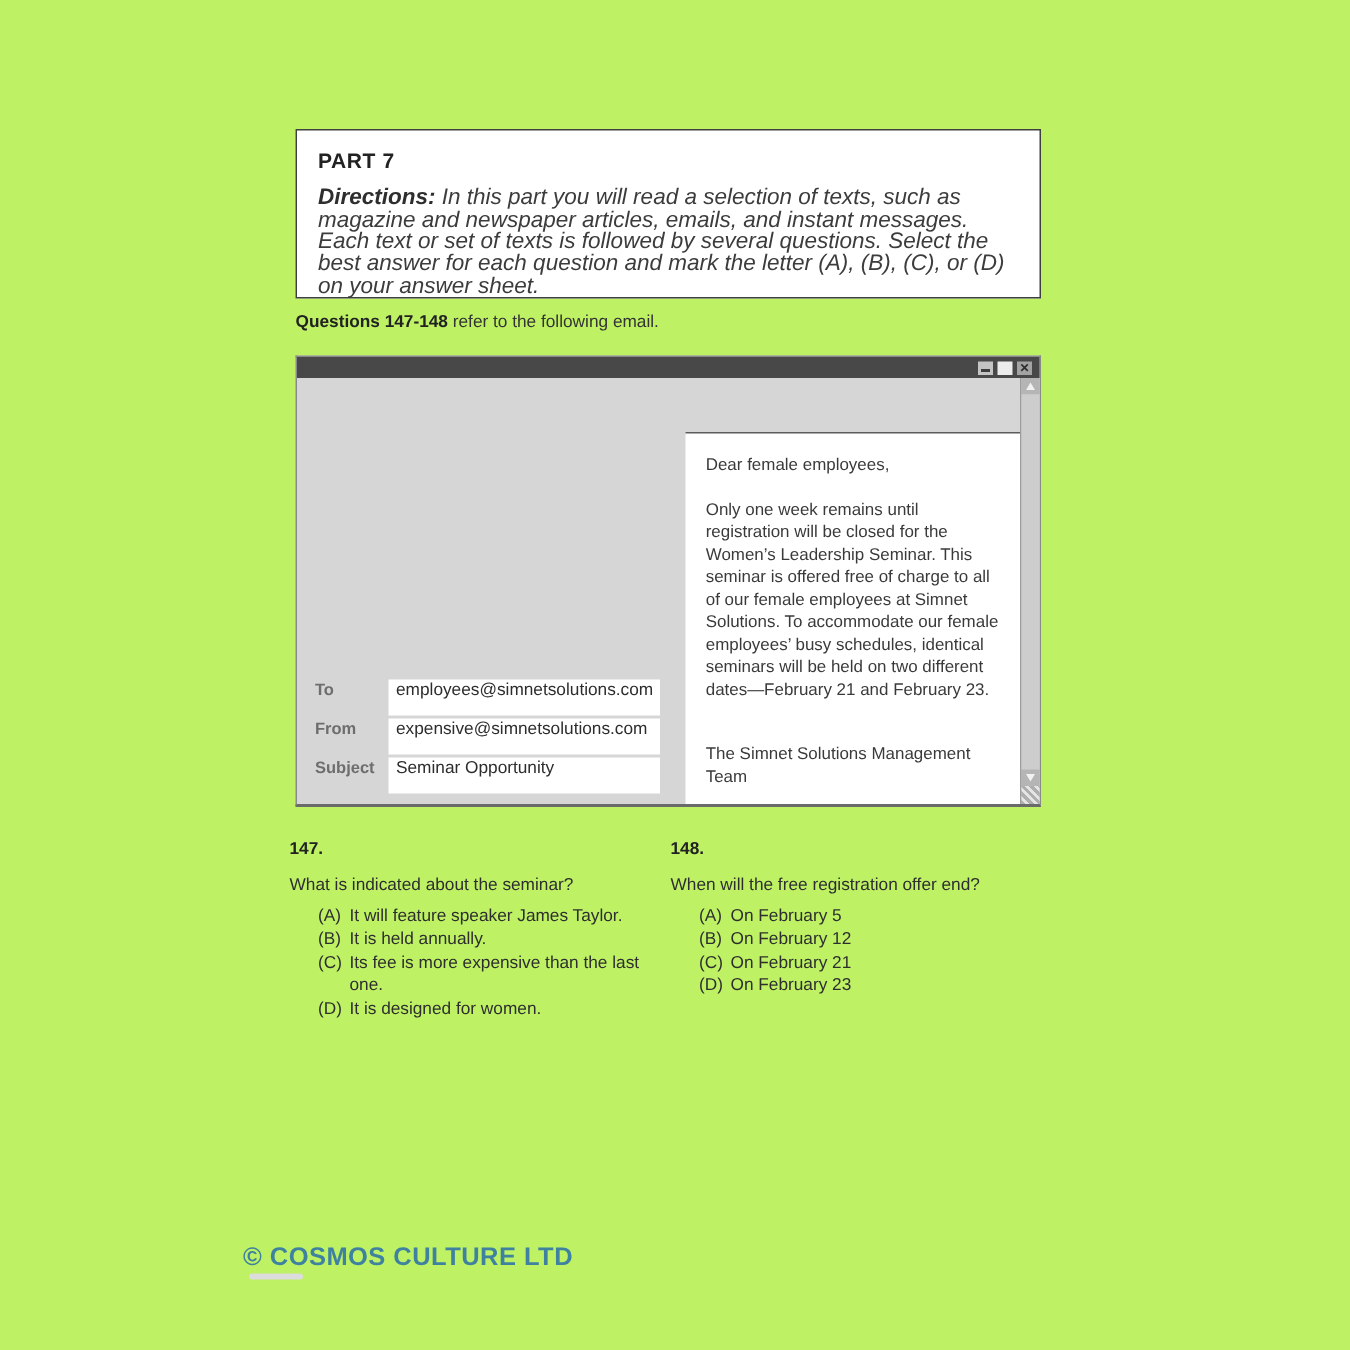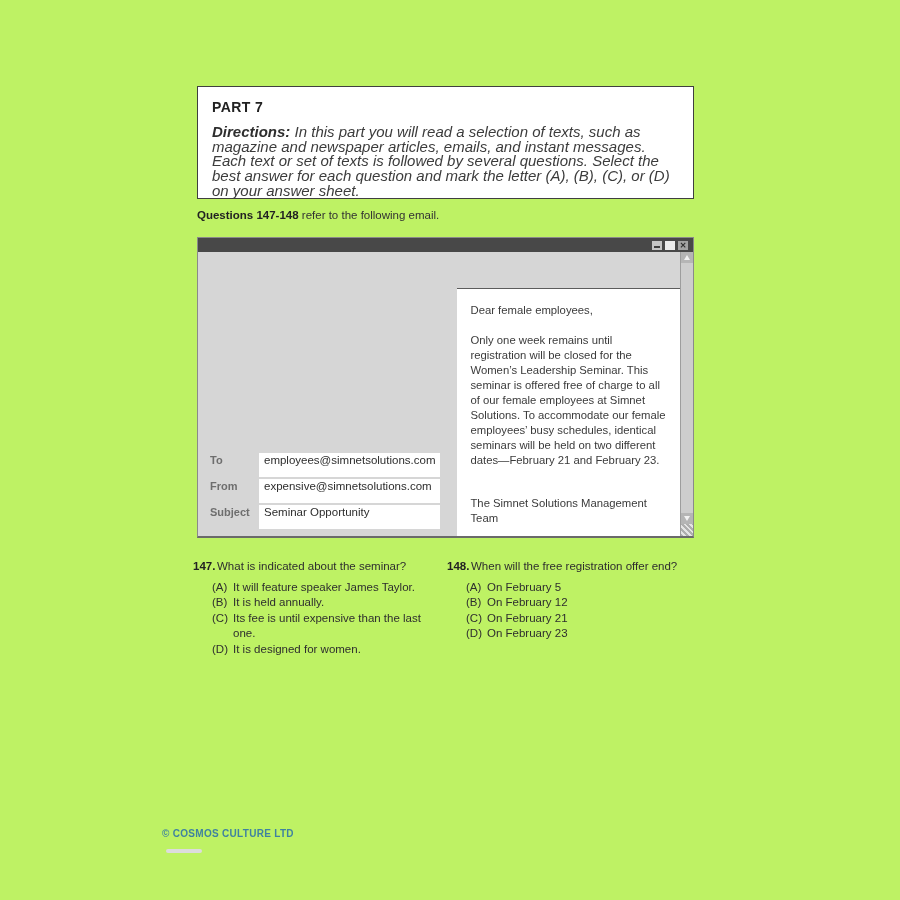--- a/index.html
+++ b/index.html
@@ -153,32 +153,32 @@
   }
 
   
   .question {
     position: absolute;
     font-size: 11.5px;
     color: #2e2e2e;
   }
   .question.q-left  { left: 193px; top: 559px; width: 252px; }
   .question.q-right { left: 447px; top: 559px; width: 248px; }
-  .q-line { display: flex; line-height: 14px; }
+  .q-line { display: flex; line-height: 14px; flex-direction: column; }
   .q-num { flex: 0 0 24px; font-weight: bold; color: #222222; }
   .options { margin-top: 7px; padding-left: 19px; list-style: none; }
   .opt { display: flex; line-height: 15.4px; }
   .opt-letter { flex: 0 0 21px; }
   .opt-text { flex: 1; }
 
   
   .footer {
     position: absolute;
     left: 162px; top: 828px;
-    font-size: 10px;
+    font-size: 17px;
     font-weight: bold;
     letter-spacing: 0.3px;
     color: #3f82a0;
   }
   .smudge {
     position: absolute;
     left: 166px; top: 849px;
     width: 36px; height: 4px;
     background: #dcdcdc;
     border-radius: 2px;
@@ -248,21 +248,21 @@
       <li class="opt">
         <span class="opt-letter">(A)</span>
         <span class="opt-text">It will feature speaker James Taylor.</span>
       </li>
       <li class="opt">
         <span class="opt-letter">(B)</span>
         <span class="opt-text">It is held annually.</span>
       </li>
       <li class="opt">
         <span class="opt-letter">(C)</span>
-        <span class="opt-text">Its fee is until expensive than the last one.</span>
+        <span class="opt-text">Its fee is more expensive than the last one.</span>
       </li>
       <li class="opt">
         <span class="opt-letter">(D)</span>
         <span class="opt-text">It is designed for women.</span>
       </li>
     </ul>
   </div>
 
   <div class="question q-right">
     <div class="q-line">

